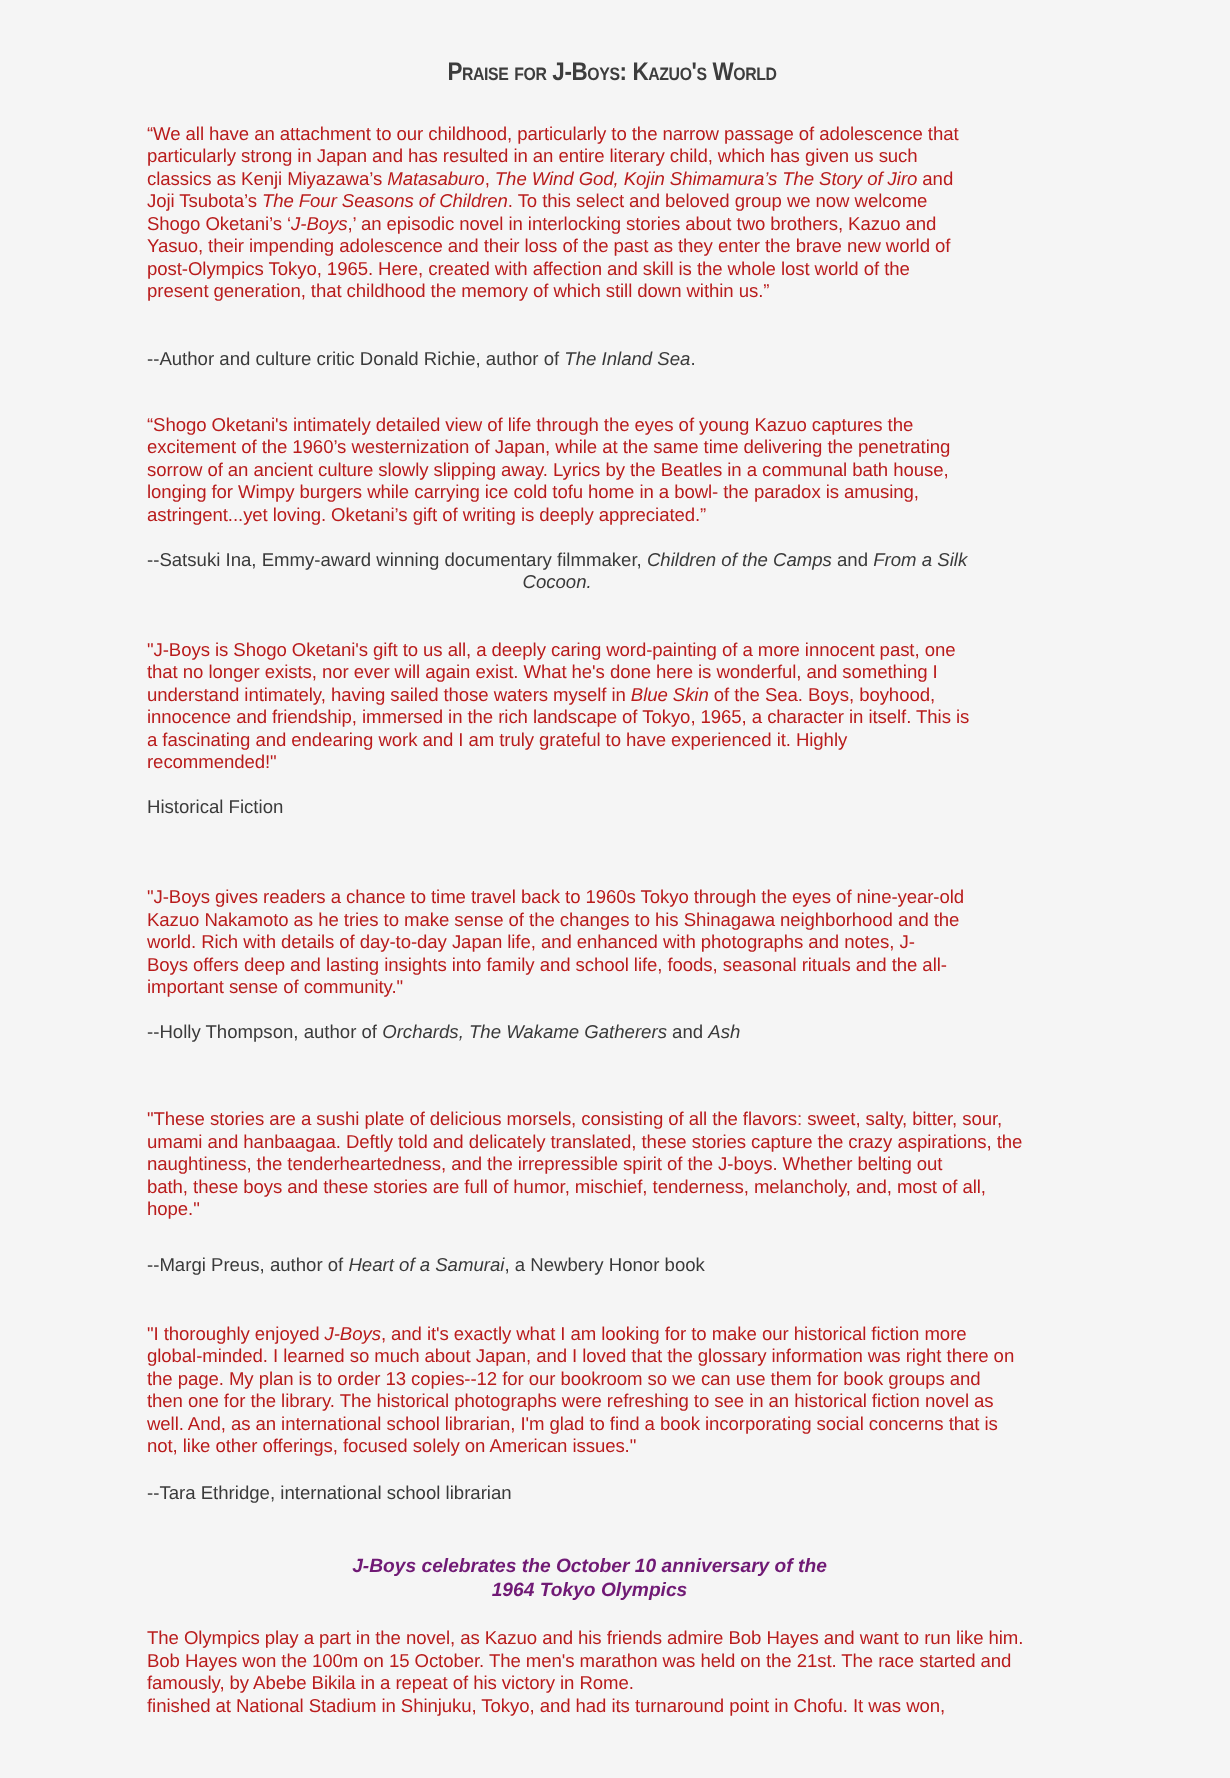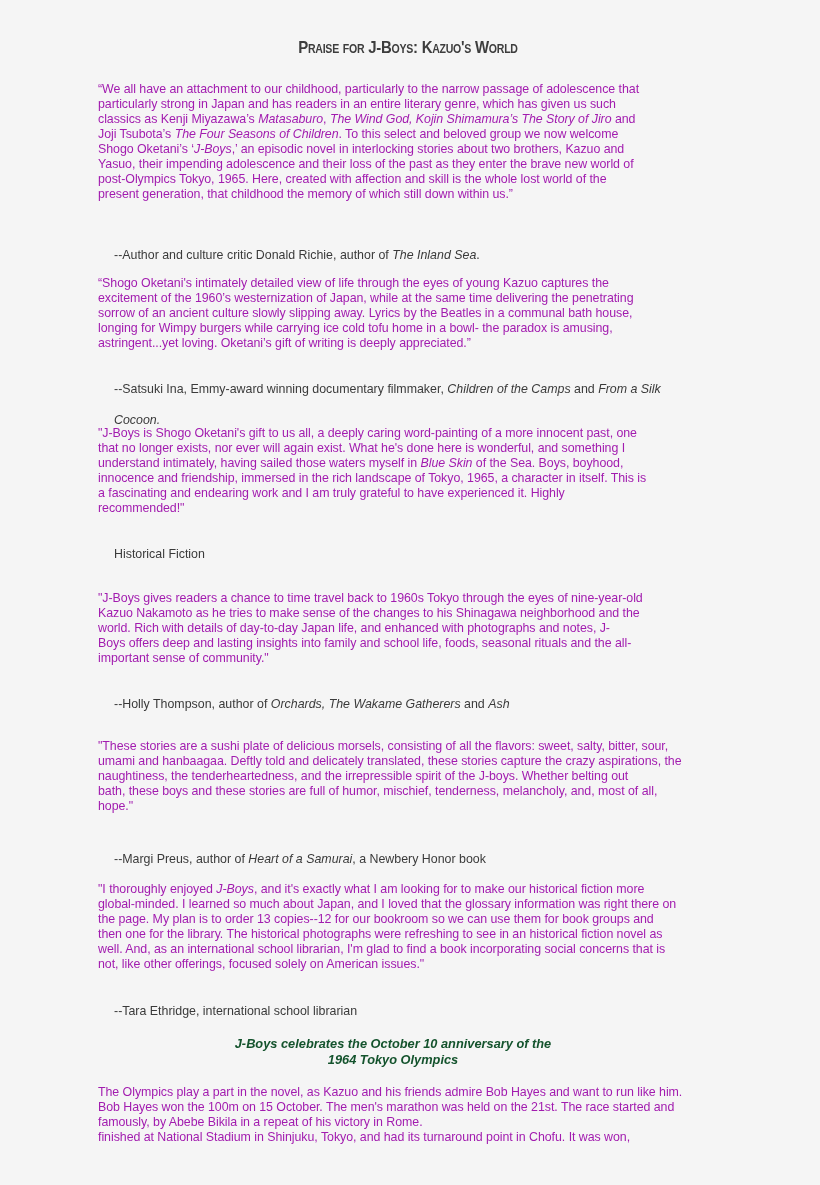--- a/index.html
+++ b/index.html
@@ -35,59 +35,59 @@
       font-variant: small-caps;
       transform: scaleX(0.88);
       transform-origin: center;
     }
     .block {
       position: absolute;
       left: 0;
       font-size: 12.4px;
       line-height: 15px;
       letter-spacing: -0.05px;
-      color: #a21caf;
+      color: #b91c1c;
     }
     .block p {
       margin: 0;
       white-space: nowrap;
     }
     .attr {
       position: absolute;
       left: 0;
       font-size: 12.4px;
       line-height: 15px;
       color: #3a3a3a;
     }
-    .attr p { margin: 16px; white-space: nowrap; }
+    .attr p { margin: 0; white-space: nowrap; text-align: center; }
     i { font-style: italic; }
     .olympic-heading {
       position: absolute;
       left: 0;
       width: 590px;
       top: 1036px;
       text-align: center;
       font-weight: bold;
       font-style: italic;
       font-size: 12.8px;
       line-height: 16px;
-      color: #14532d;
+      color: #701a75;
     }
     .olympic-heading p { margin: 0; }
   </style>
 </head>
 <body>
 
 <div class="page">
 
   <div class="title">Praise for J-Boys: Kazuo's World</div>
 
   <div class="block" style="top:82px">
     <p>“We all have an attachment to our childhood, particularly to the narrow passage of adolescence that</p>
-    <p>particularly strong in Japan and has readers in an entire literary genre, which has given us such</p>
+    <p>particularly strong in Japan and has resulted in an entire literary child, which has given us such</p>
     <p><span>classics as Kenji Miyazawa’s </span><i>Matasaburo</i><span>, </span><i>The Wind God, Kojin Shimamura’s The Story of Jiro</i><span> and</span></p>
     <p><span>Joji Tsubota’s </span><i>The Four Seasons of Children</i><span>. To this select and beloved group we now welcome</span></p>
     <p><span>Shogo Oketani’s ‘</span><i>J-Boys</i><span>,’ an episodic novel in interlocking stories about two brothers, Kazuo and</span></p>
     <p>Yasuo, their impending adolescence and their loss of the past as they enter the brave new world of</p>
     <p>post-Olympics Tokyo, 1965. Here, created with affection and skill is the whole lost world of the</p>
     <p>present generation, that childhood the memory of which still down within us.”</p>
   </div>
   <div class="attr" style="top:232px">
     <p><span>--Author and culture critic Donald Richie, author of </span><i>The Inland Sea</i><span>.</span></p>
   </div>

